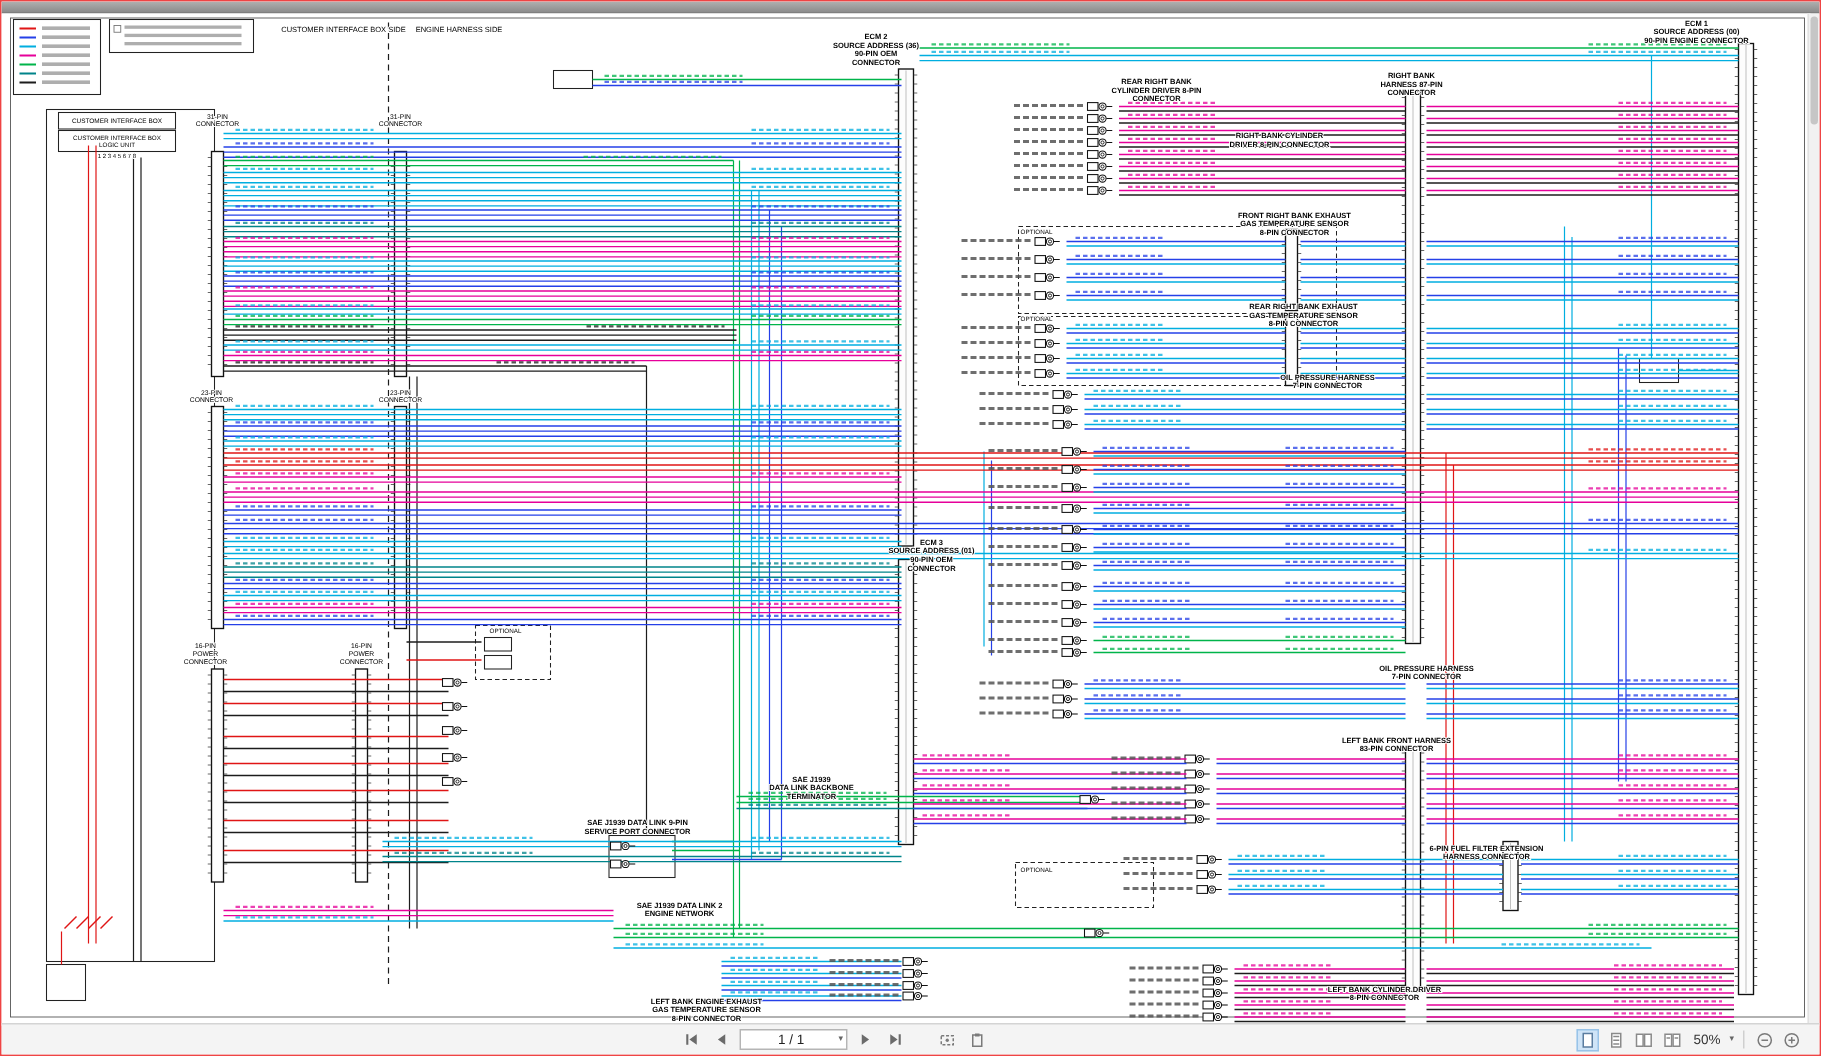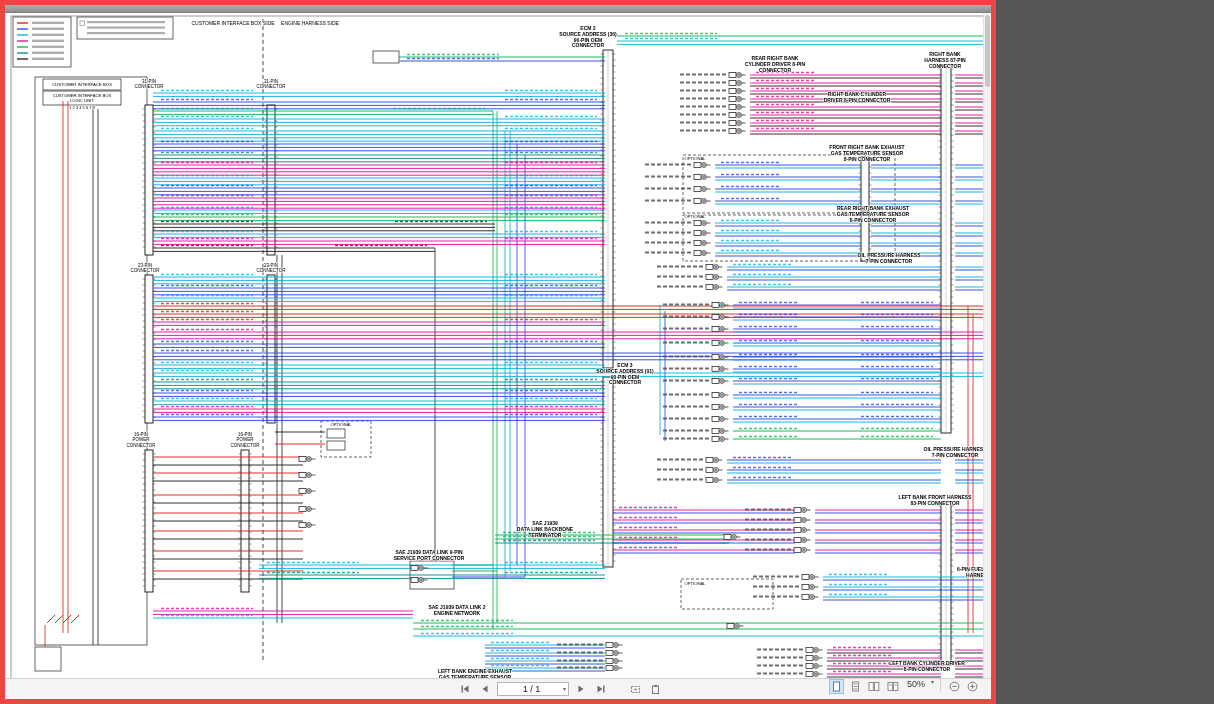--- a/index.html
+++ b/index.html
@@ -1,36 +1,36 @@
 <!DOCTYPE html>
 <html><head>
 <meta charset="utf-8">
 <style>
   html,body{margin:0;padding:0;background:#555;}
-  .app{position:relative;width:996px;height:704px;background:#fff;overflow:hidden;
-       font-family:"Liberation Sans",sans-serif;border:5px solid #ef4444;box-sizing:border-box;}
+  .app{position:relative;width:1214px;height:704px;background:#fff;overflow:hidden;
+       font-family:"Liberation Sans",sans-serif;border:1px solid #ef4444;box-sizing:border-box;}
   .titlebar{position:absolute;top:0;left:0;right:0;height:8px;
             background:linear-gradient(#b0b0b0,#8c8c8c);border-bottom:1px solid #7f7f7f;box-sizing:border-box;}
   .page{position:absolute;top:8px;left:0;width:1206px;height:675px;background:#ffffff;}
   .page svg{display:block;}
   .vscroll{position:absolute;top:8px;right:0;width:8px;height:675px;background:#f1f1f1;
            border-left:1px solid #e2e2e2;box-sizing:border-box;}
   .vthumb{position:absolute;top:2px;left:1px;width:5px;height:72px;background:#c6c6c6;border-radius:3px;}
   .toolbar{position:absolute;left:0;right:0;bottom:0;height:21px;background:#f4f4f4;
            border-top:1px solid #d4d4d4;box-sizing:border-box;}
   .nav{position:absolute;left:452px;top:0;height:100%;display:flex;align-items:center;gap:4px;}
   .tb-btn{width:16px;height:15px;display:flex;align-items:center;justify-content:center;
           background:transparent;border:none;padding:0;cursor:pointer;}
   .page-box{display:flex;align-items:center;background:#fff;border:1px solid #b5b5b5;
             height:14px;width:72px;font-size:9px;box-sizing:border-box;padding:0 2px;}
   .page-box input{border:none;outline:none;flex:1;text-align:center;font-size:9px;
                   font-family:"Liberation Sans",sans-serif;color:#222;background:transparent;padding:0;min-width:0;}
   .caret{font-size:6px;color:#666;line-height:1;}
   .tb-gap{width:10px;}
-  .right-tools{position:absolute;right:12px;top:0;height:100%;display:flex;gap:4px;}
+  .right-tools{position:absolute;right:12px;top:0;height:100%;display:flex;align-items:center;gap:4px;}
   .view-icon{width:15px;height:15px;display:flex;align-items:center;justify-content:center;
              border:1px solid transparent;background:transparent;padding:0;box-sizing:border-box;}
   .view-icon.active{background:#cfe4f7;border-color:#98c3e8;}
   .zoom-label{font-size:9px;color:#333;margin:0 2px;}
   .tb-sep{width:1px;height:12px;background:#cfcfcf;margin:0 2px;}
   .zoom-btn{width:14px;height:15px;display:flex;align-items:center;justify-content:center;
             background:transparent;border:none;padding:0;cursor:pointer;}
 </style>
 </head>
 <body>

